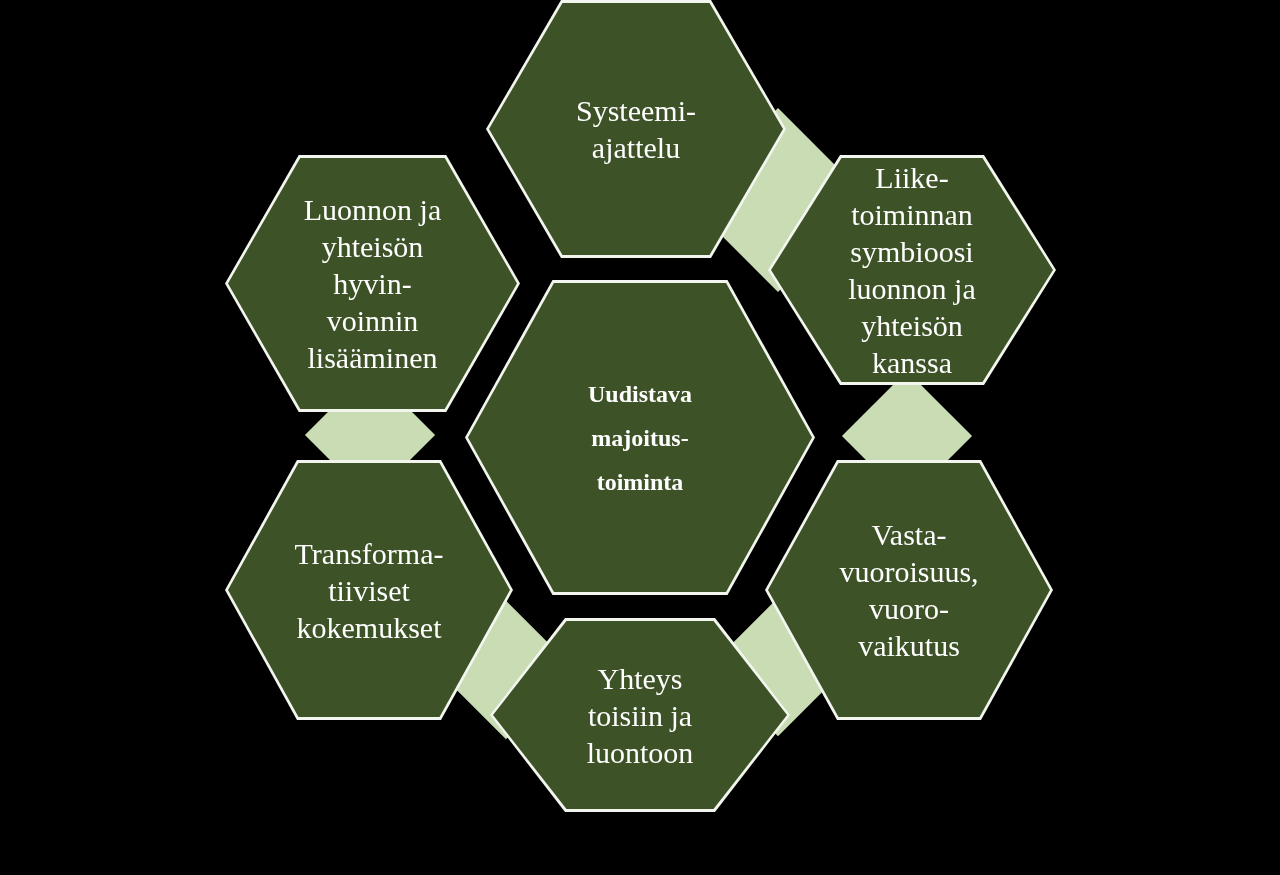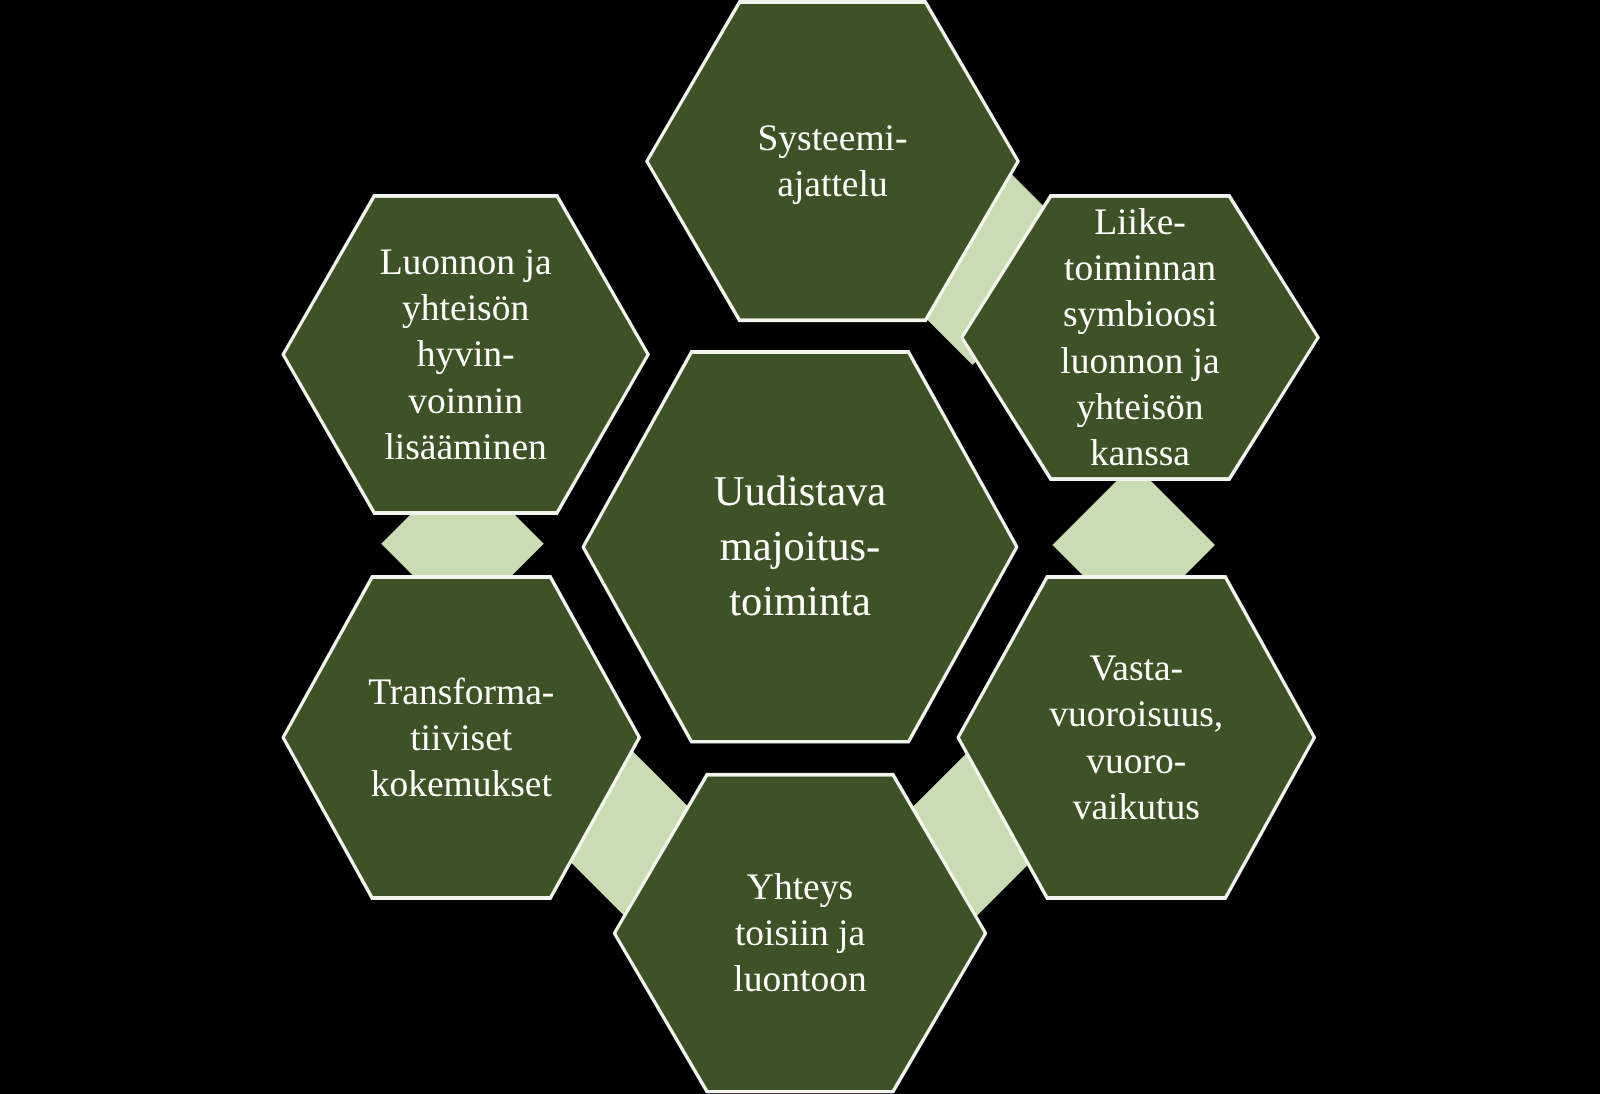--- a/index.html
+++ b/index.html
@@ -37,36 +37,36 @@
     clip-path:polygon(25% 0,75% 0,100% 50%,75% 100%,25% 100%,0 50%);
   }
   .hex-label{
     position:absolute;inset:0;z-index:3;
     display:flex;align-items:center;justify-content:center;
     text-align:center;white-space:pre-line;
     color:var(--text);
     font-size:30px;line-height:37px;
   }
   .hex-label--center{
-    font-weight:normal;
-    font-size:34px;line-height:44px;text-align:center;
+    font-weight:bold;
+    font-size:24px;line-height:44px;text-align:center;
   }
 </style>
 </head>
 <body>
 
 <div class="stage">
 
   <div class="connector" style="left:713px;top:135px;width:130px;height:130px;"></div>
   <div class="connector" style="left:861px;top:390px;width:92px;height:92px;"></div>
   <div class="connector" style="left:729px;top:618px;width:98px;height:98px;"></div>
   <div class="connector" style="left:457px;top:621px;width:98px;height:98px;"></div>
   <div class="connector" style="left:324px;top:389px;width:92px;height:92px;"></div>
 
-  <div class="hex" style="left:516px;top:0;width:300px;height:258px;">
+  <div class="hex" style="left:486px;top:0;width:300px;height:258px;">
     <div class="hex-fill"></div>
     <div class="hex-label">Systeemi-
 ajattelu</div>
   </div>
 
   <div class="hex" style="left:225px;top:155px;width:295px;height:257px;">
     <div class="hex-fill"></div>
     <div class="hex-label">Luonnon ja
 yhteisön
 hyvin-
@@ -99,20 +99,20 @@
 vaikutus</div>
   </div>
 
   <div class="hex" style="left:225px;top:460px;width:288px;height:260px;">
     <div class="hex-fill"></div>
     <div class="hex-label">Transforma-
 tiiviset
 kokemukset</div>
   </div>
 
-  <div class="hex" style="left:490px;top:618px;width:300px;height:257px;">
+  <div class="hex" style="left:490px;top:618px;width:300px;height:194px;">
     <div class="hex-fill"></div>
     <div class="hex-label">Yhteys
 toisiin ja
 luontoon</div>
   </div>
 
 </div>
 
 </body></html>

